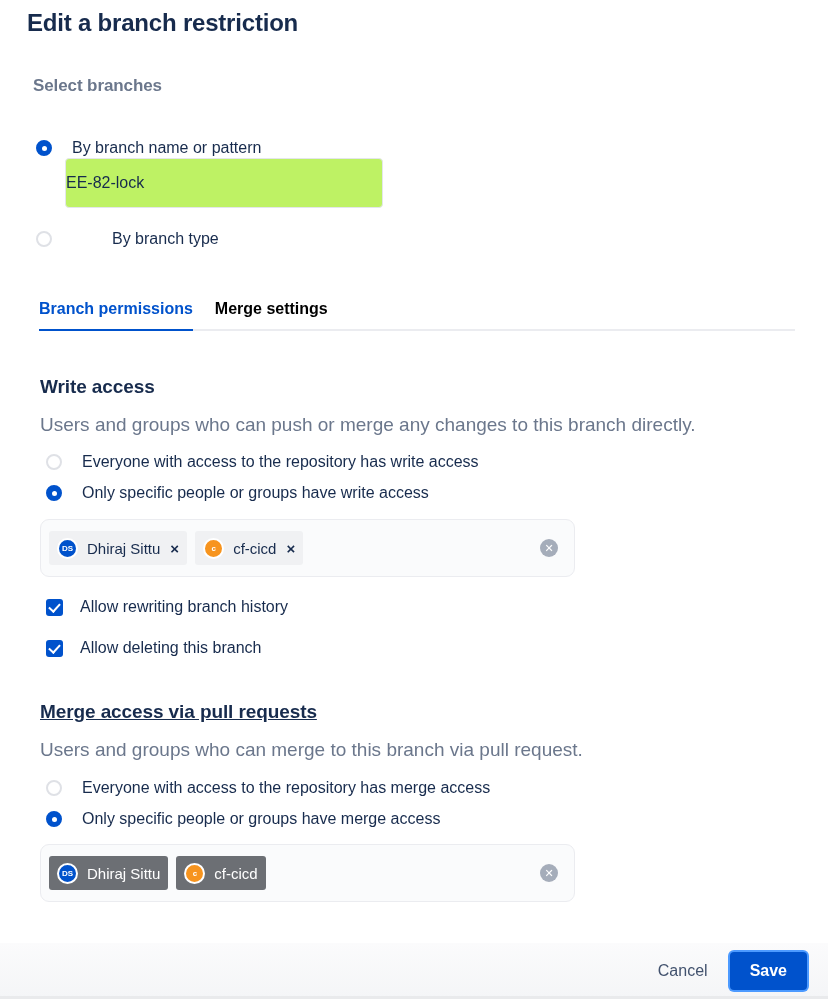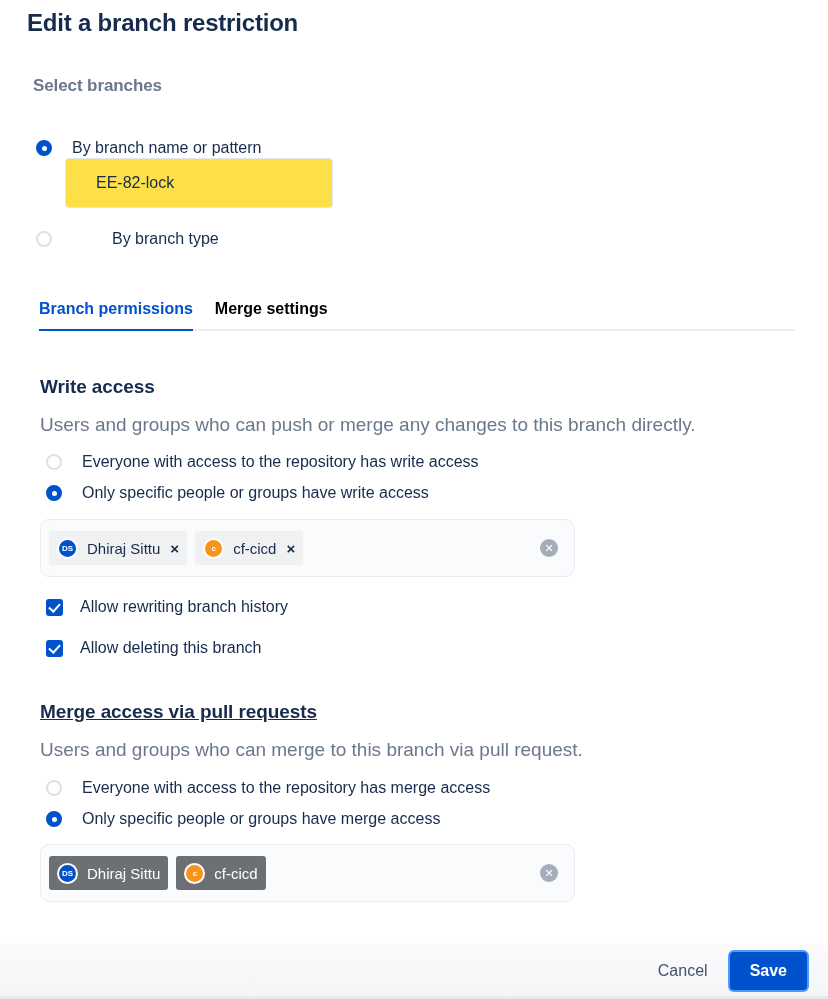--- a/index.html
+++ b/index.html
@@ -42,27 +42,27 @@
   .radio-label {
     margin-left: 20px; font-size: 16px; color: #172b4d;
     white-space: nowrap;
   }
 
   #rb-name  { left: 36px; top: 118px; margin-top: 21px; }
   #rb-type  { left: 36px; top: 230px; gap: 40px; }
 
   .text-input {
     position: absolute; left: 65px; top: 158px;
-    width: 268px; height: 50px;
-    background: #fde047;
+    width: 318px; height: 50px;
+    background: #bef264;
     border: 1px solid #e3e6ea;
     border-radius: 4px;
     font-family: "Liberation Sans", sans-serif;
     font-size: 16px; color: #172b4d;
-    padding: 0 30px;
+    padding: 0 0;
     outline: none;
   }
 
   
   .tabs {
     position: absolute; left: 39px; top: 300px; width: 756px;
     display: flex; align-items: flex-end;
     border-bottom: 2px solid #ebecf0;
   }
   .tab {

